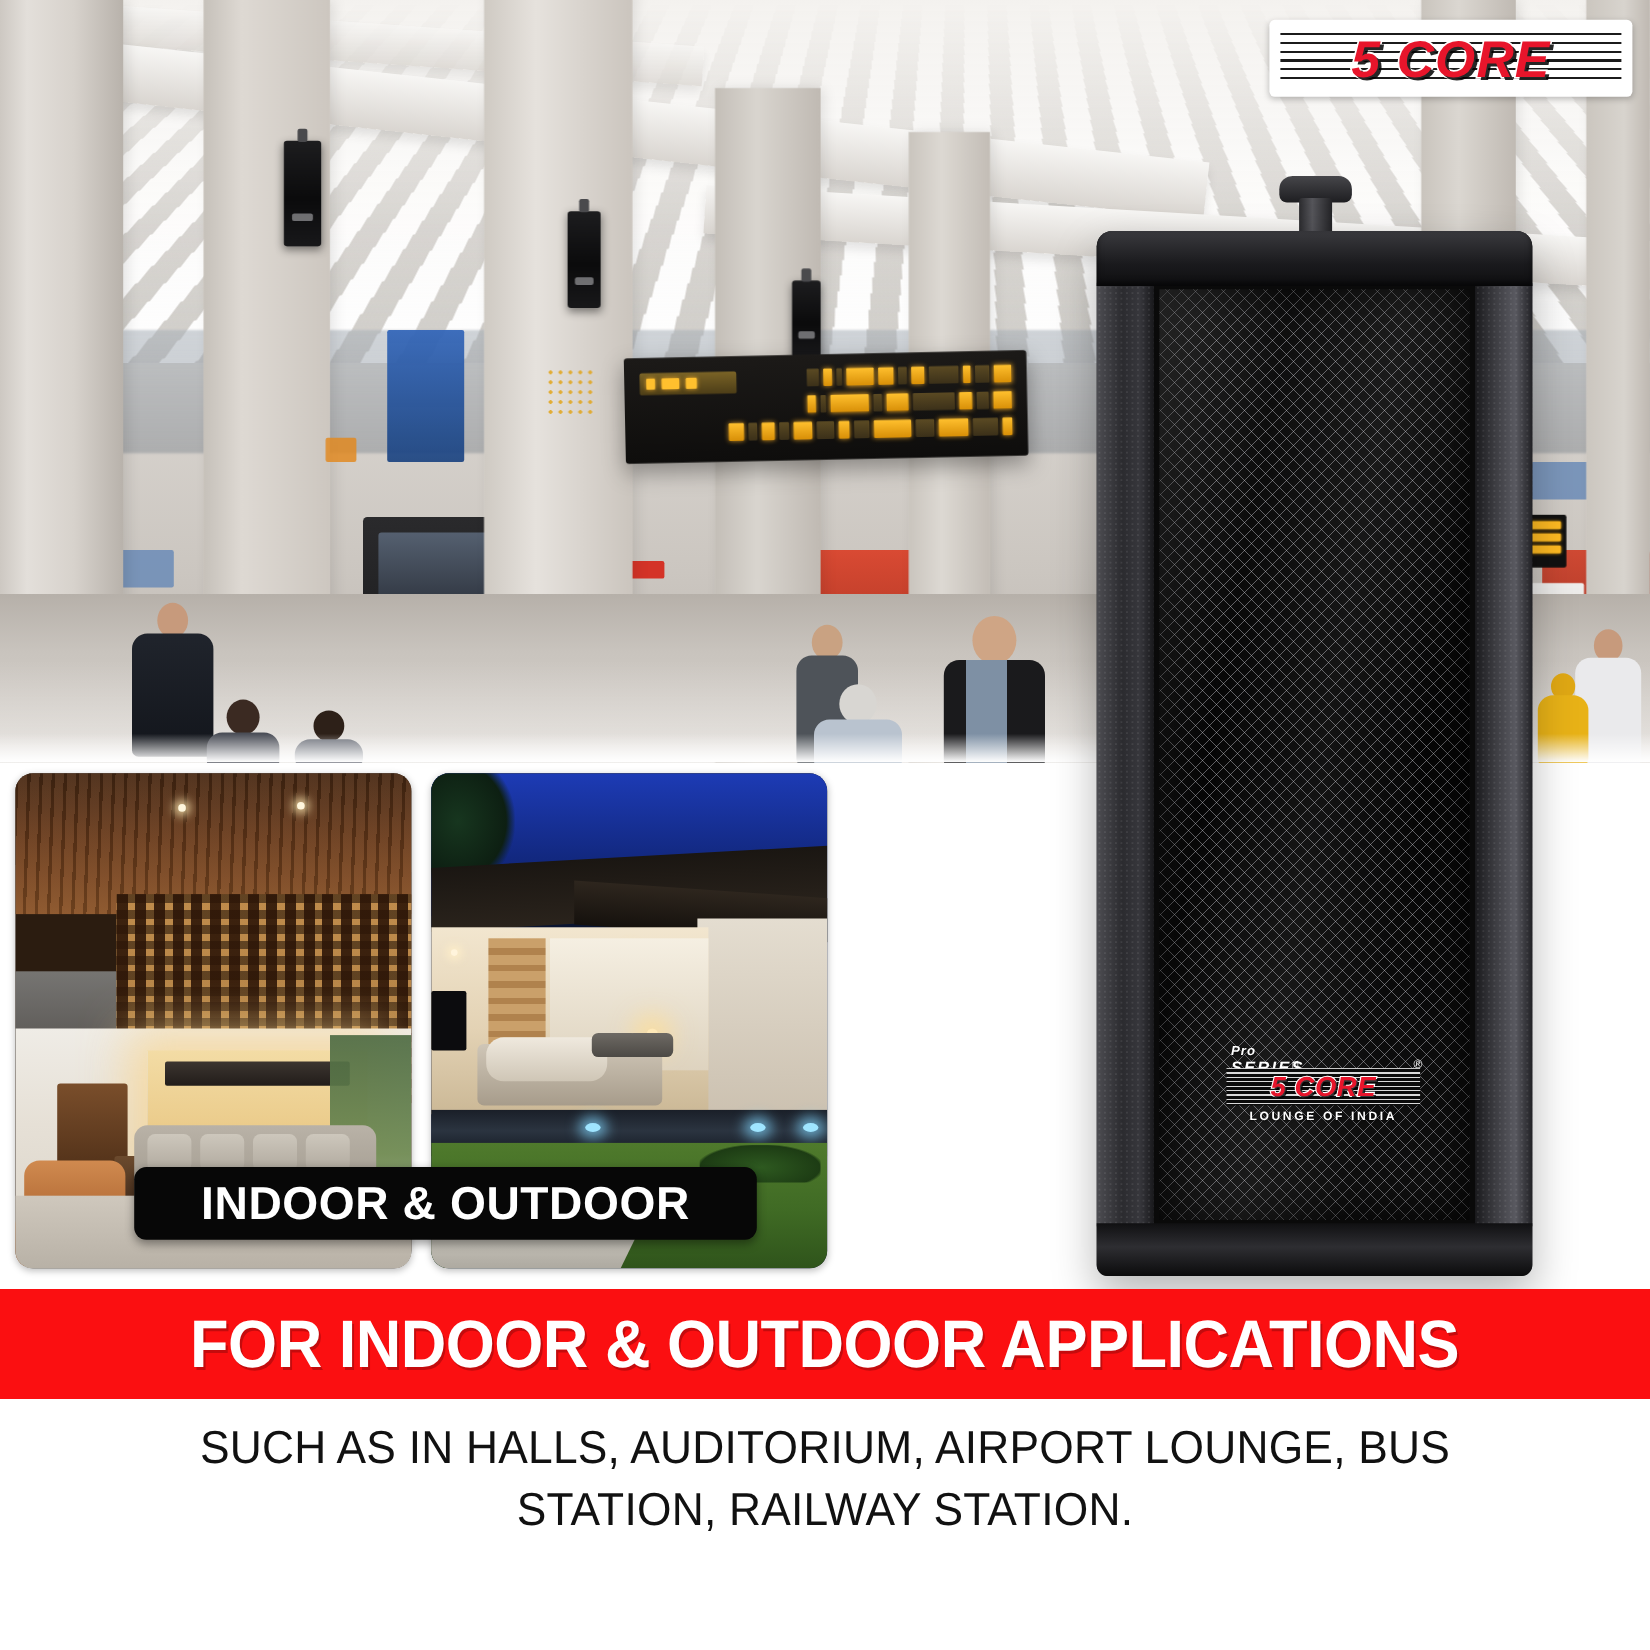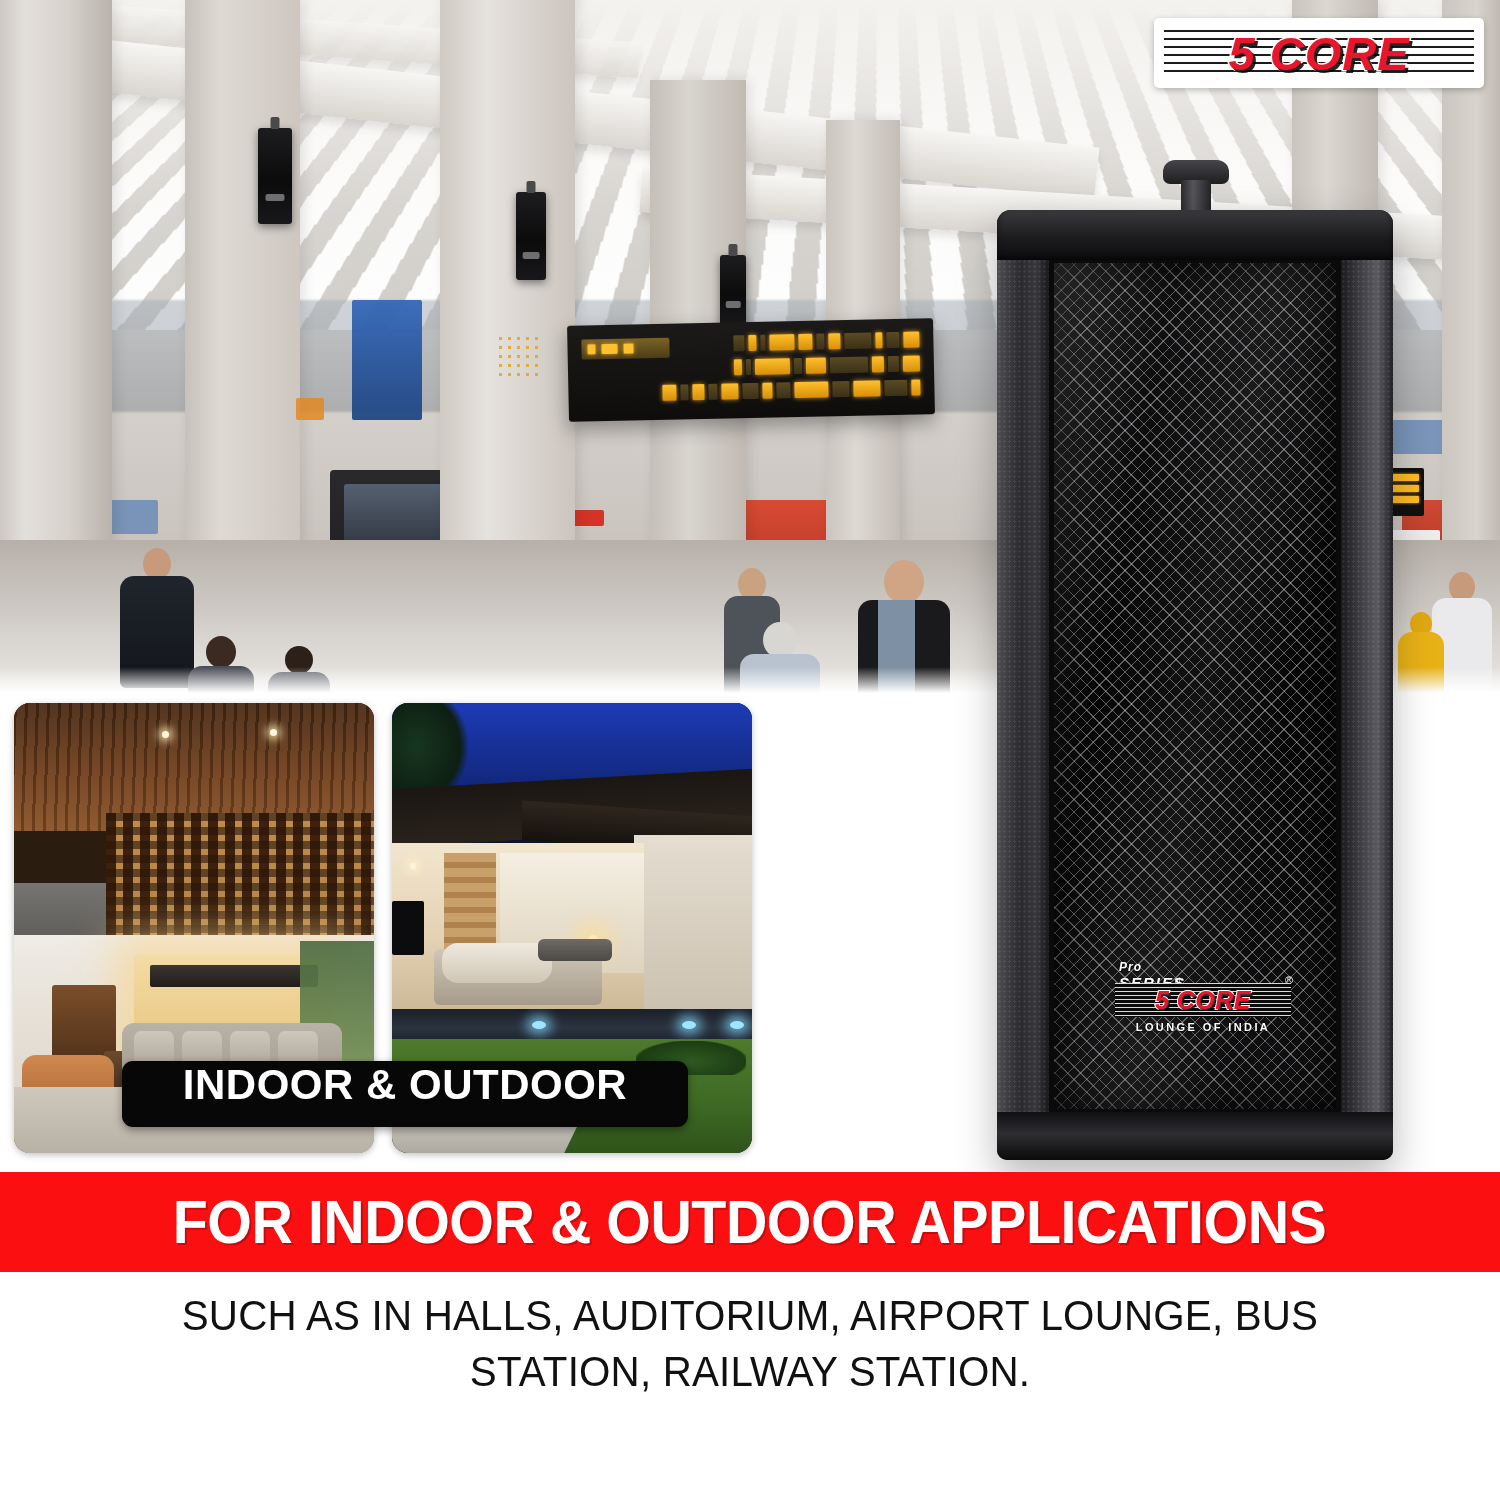--- a/index.html
+++ b/index.html
@@ -323,21 +323,21 @@
   }
   .out-bush{ position:absolute; right:6px; bottom:78px; width:110px; height:34px;
     background:radial-gradient(ellipse at 50% 60%, #2e5a20 0%, #1d3c14 70%, rgba(0,0,0,0) 75%); }
   .out-path{ position:absolute; left:-10px; bottom:-4px; width:190px; height:40px;
     background:linear-gradient(180deg,#cdc9c0,#aaa69d); transform:skewX(-26deg); }
 
   
   .io-badge{
     position:absolute; left:122px; top:1061px; width:566px; height:66px;
     background:#070707; border-radius:11px; z-index:6;
-    display:flex; align-items:flex-start; justify-content:center;
+    display:flex; align-items:center; justify-content:center;
     box-shadow:0 3px 9px rgba(0,0,0,.4);
   }
   .io-badge span{
     color:#fff; font-size:42px; font-weight:bold; letter-spacing:.5px;
     font-family:"Liberation Sans", sans-serif;
   }
 
   
   .speaker-wrap{ position:absolute; left:985px; top:160px; width:420px; height:1010px; }
   .spk-knob{
@@ -395,21 +395,21 @@
     background:linear-gradient(100deg, rgba(255,255,255,.10) 0%, rgba(255,255,255,0) 28%,
                 rgba(255,255,255,.05) 52%, rgba(255,255,255,0) 74%);
   }
   .spk-innerframe{
     position:absolute; left:52px; right:52px; top:48px; bottom:46px;
     border:5px solid #0a0a0a; border-radius:3px; pointer-events:none;
   }
 
   
   .spk-label{
-    position:absolute; left:108px; bottom:120px; width:196px; height:78px;
+    position:absolute; left:108px; bottom:132px; width:196px; height:78px;
     z-index:4; display:flex; flex-direction:column; align-items:center; justify-content:center;
   }
   .spk-pro{
     position:absolute; left:14px; top:-2px; color:#fff; font-size:12px; font-weight:bold;
     font-style:italic; letter-spacing:1px; text-shadow:0 1px 2px #000;
   }
   .spk-pro b{ display:block; font-size:15px; letter-spacing:2px; }
   .spk-note{ position:absolute; left:66px; top:10px; color:#fff; font-size:15px; }
   .spk-reg{ position:absolute; right:8px; top:12px; color:#fff; font-size:11px; }
   .spk-core-band{

